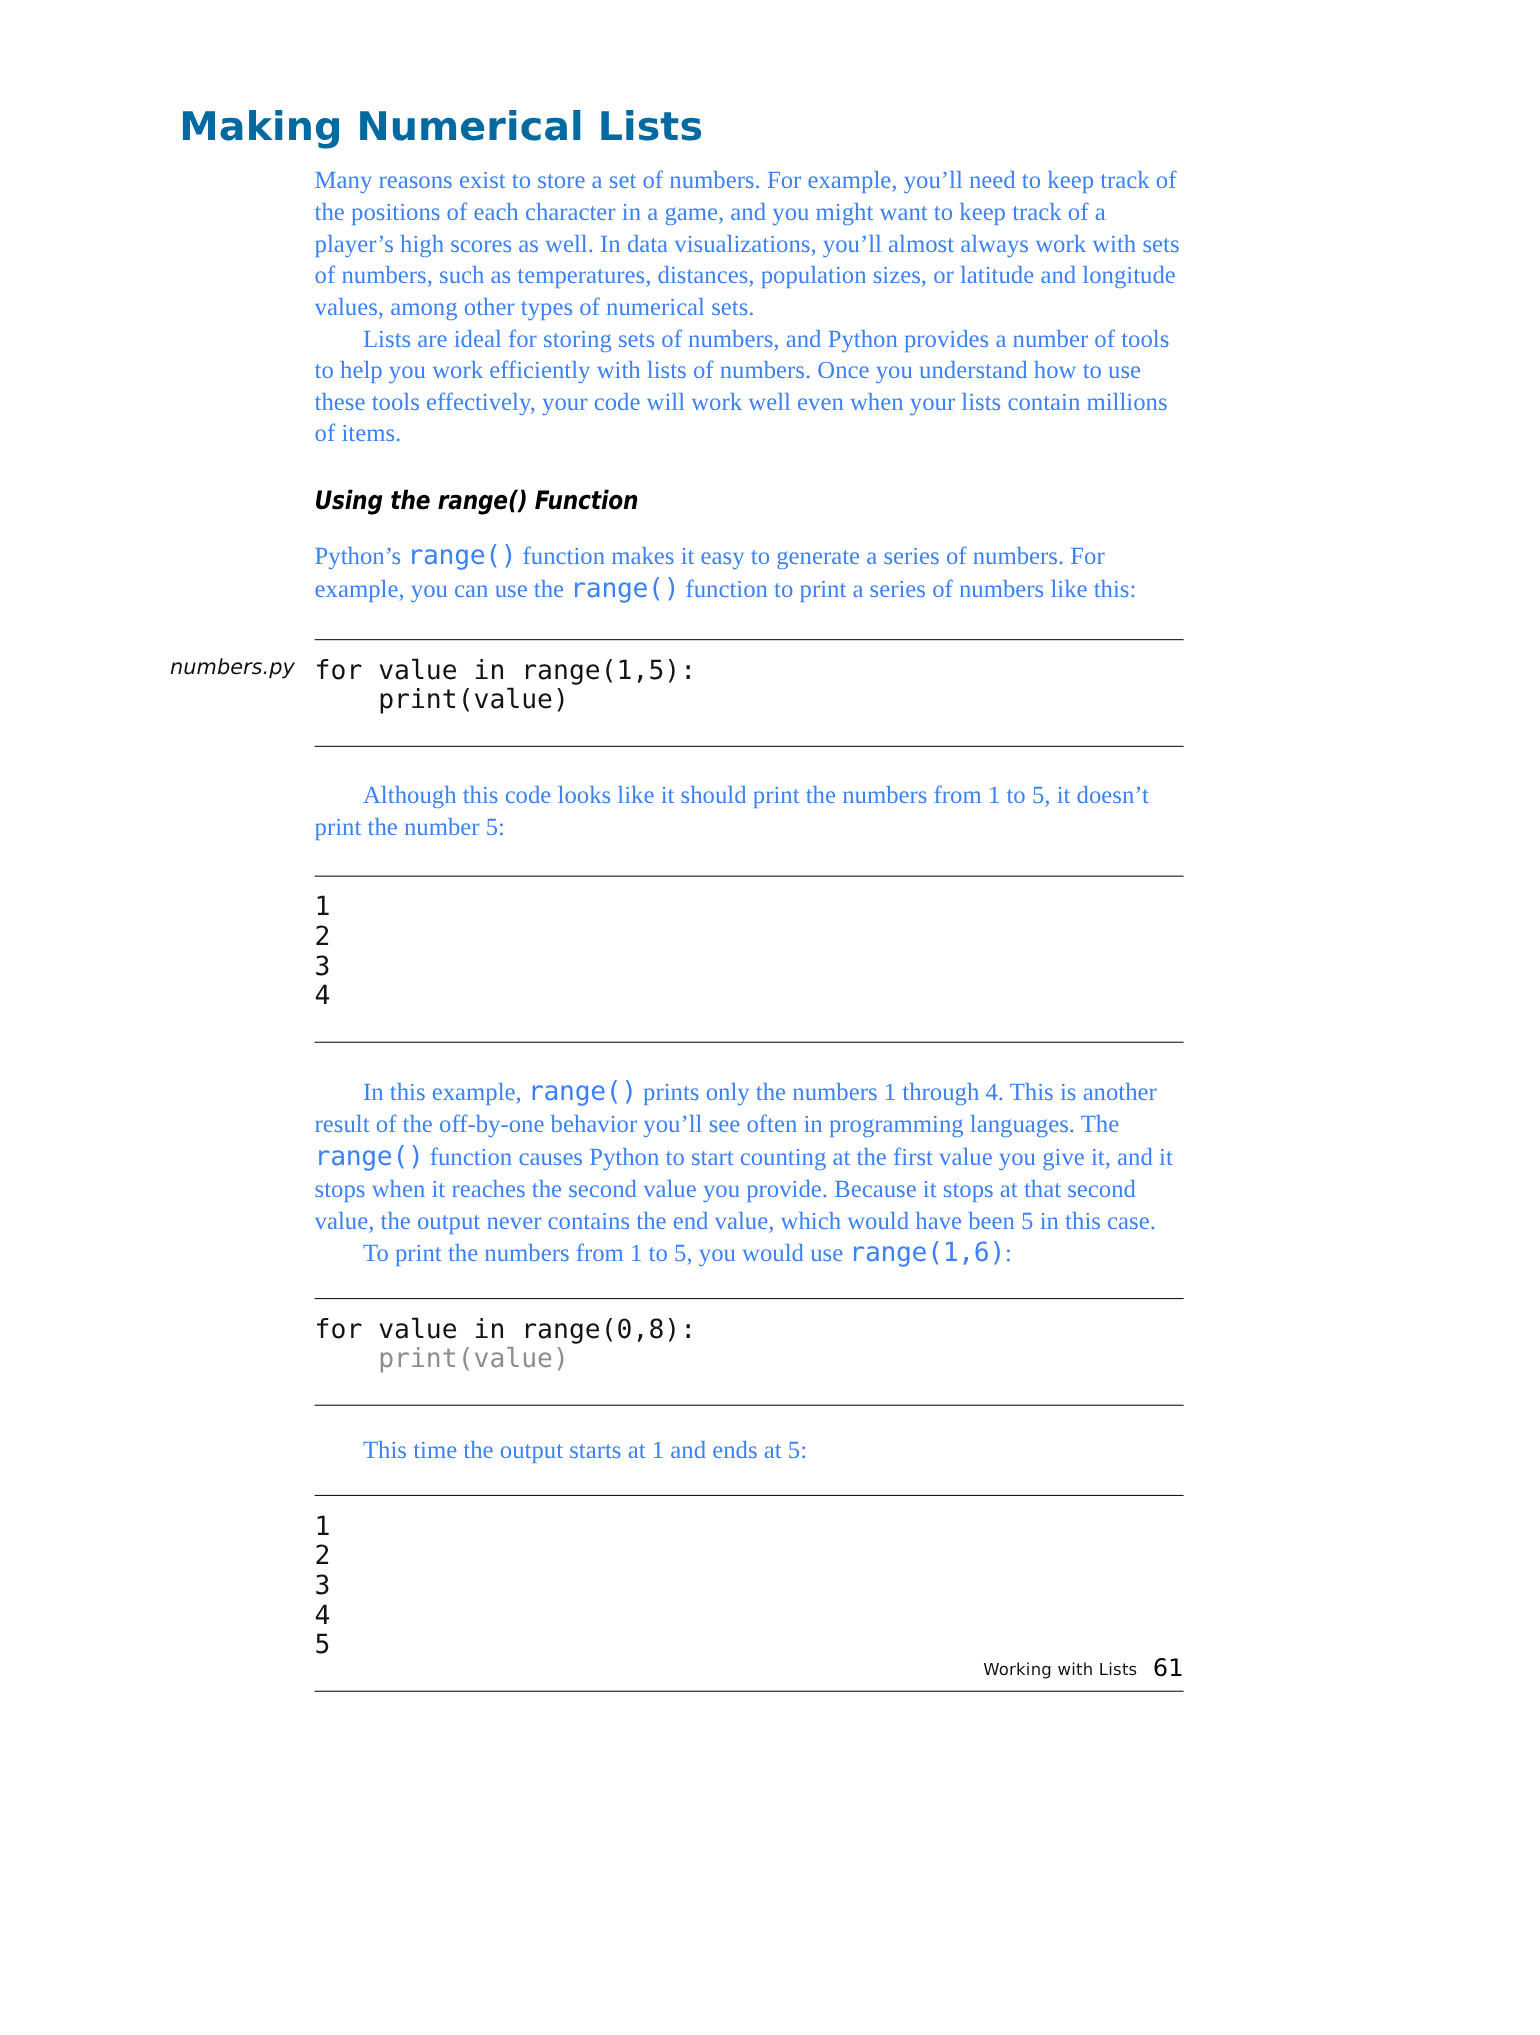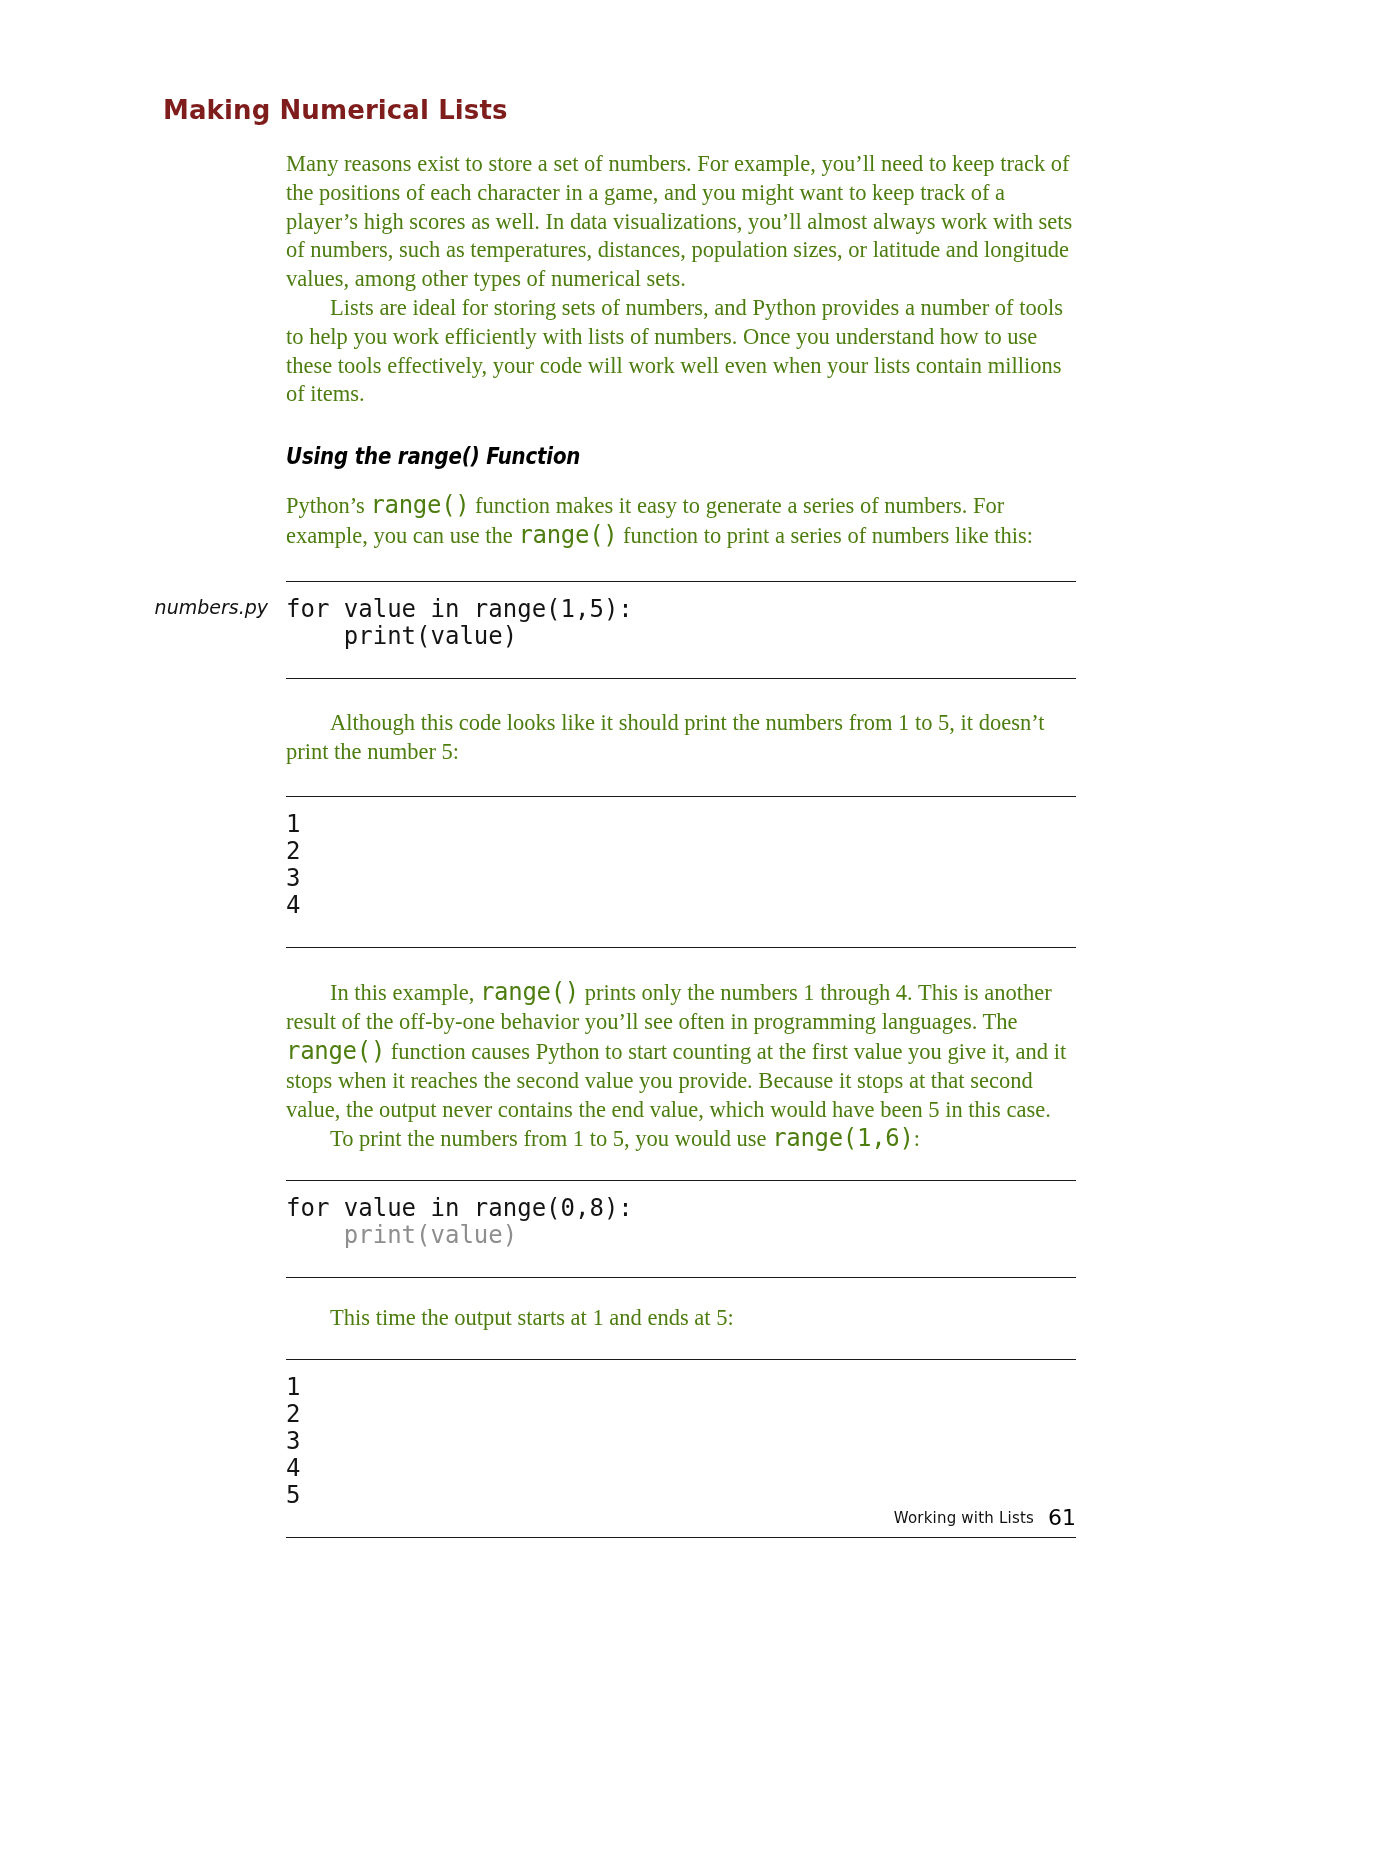--- a/index.html
+++ b/index.html
@@ -25,32 +25,32 @@
     width: 790px;
   }
 
   
   .chapter-heading {
     position: absolute;
     left: 163px;
     top: 95px;
     font-family: "DejaVu Sans", sans-serif;
     font-weight: bold;
-    font-size: 26px;
+    font-size: 36px;
     letter-spacing: 0.1px;
-    color: #7f1d1d;
+    color: #0369a1;
     text-align: right;
   }
 
   
   .para {
     font-family: "Liberation Serif", "DejaVu Serif", serif;
     font-size: 22.5px;
     line-height: 28.8px;
-    color: #4d7c0f;
+    color: #3b82f6;
     margin: 0;
     text-align: left;
   }
   .para.indent {
     text-indent: 44px;
   }
   .para + .para {
     margin-top: 0;
   }
 

